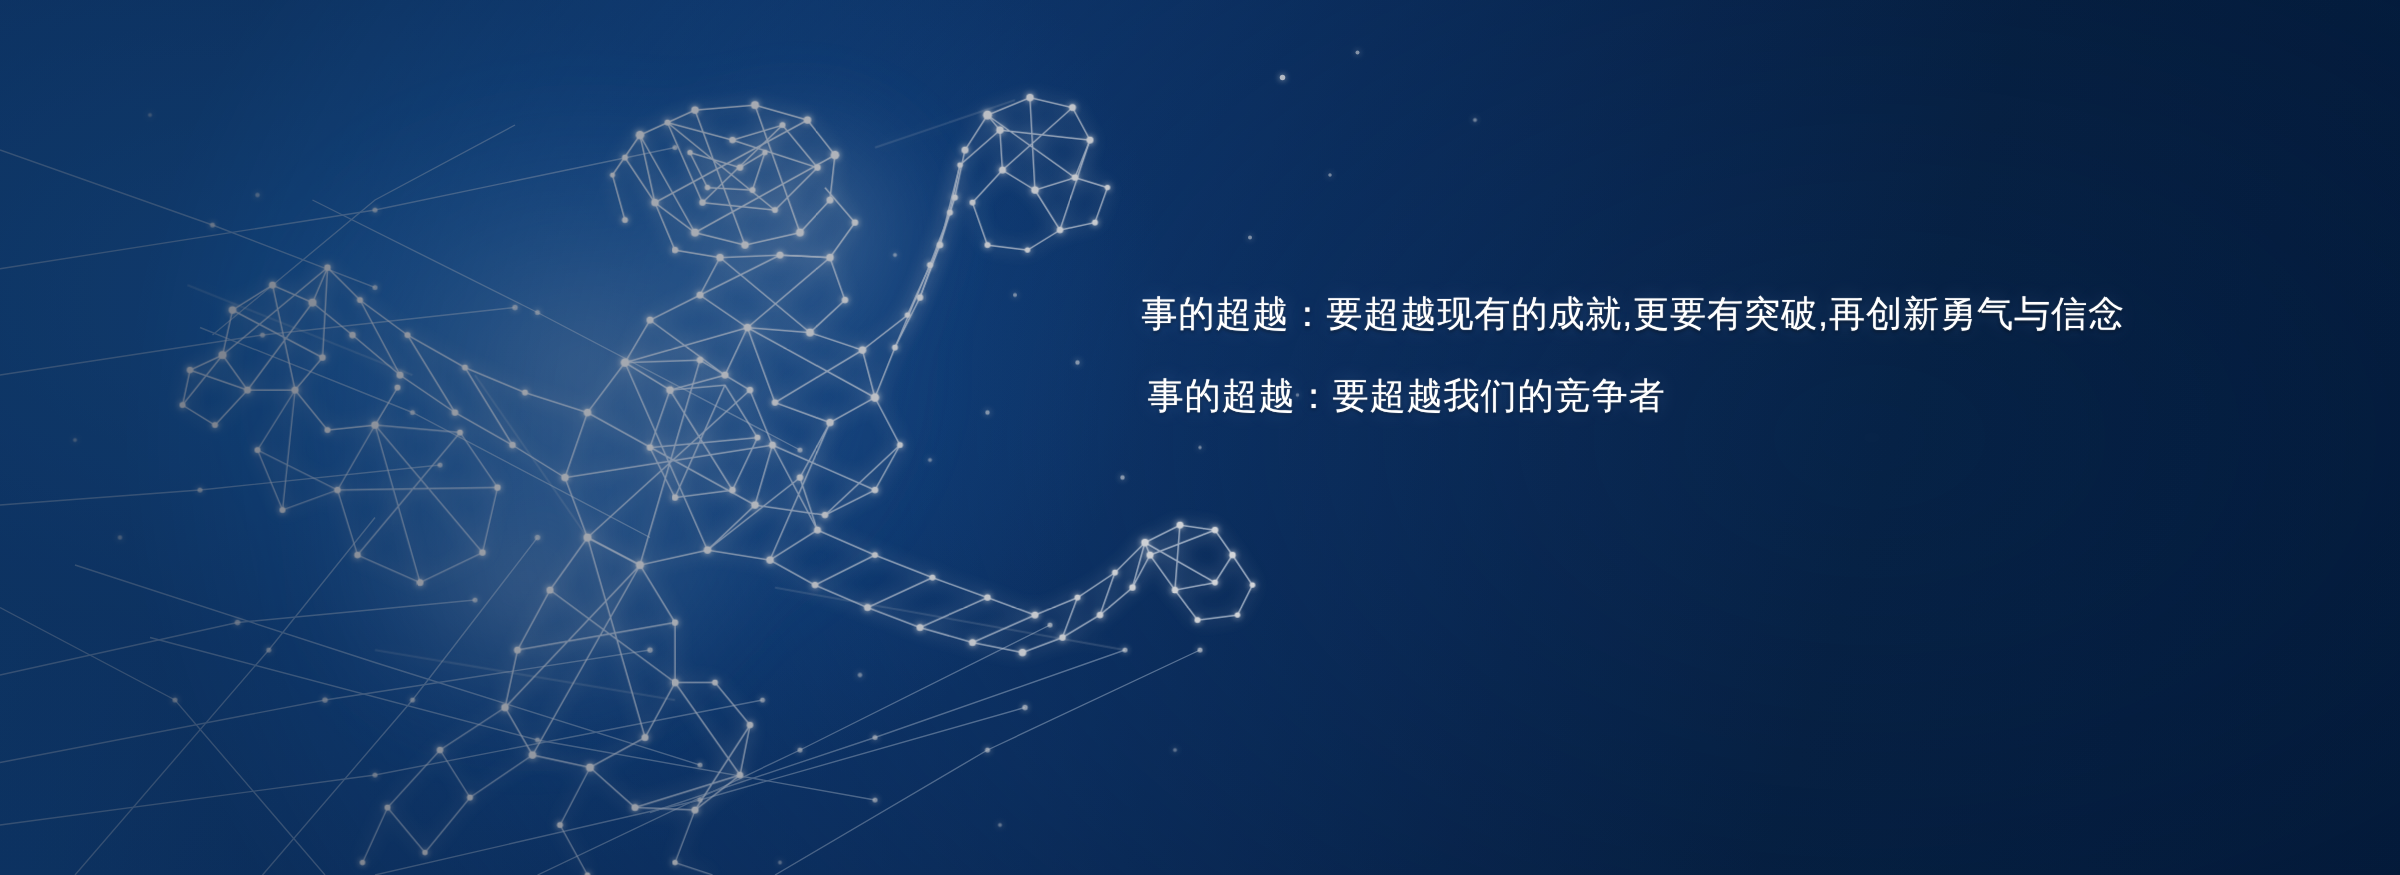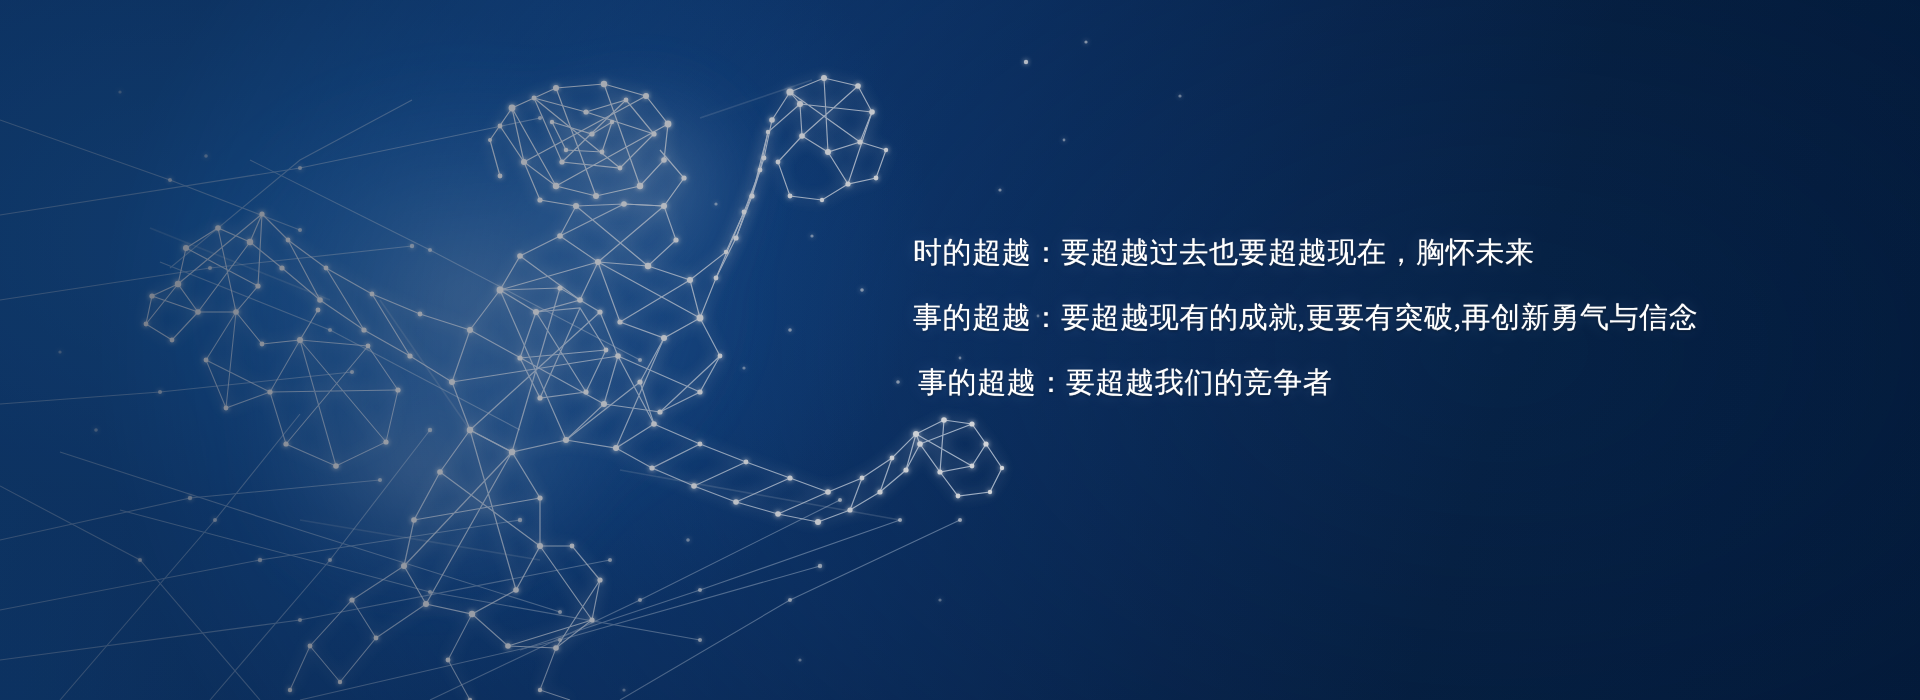--- a/index.html
+++ b/index.html
@@ -462,18 +462,17 @@
       <circle cx="96" cy="430" r="1.8" opacity="0.5"></circle>
       <circle cx="60" cy="352" r="1.6" opacity="0.45"></circle>
       <circle cx="940" cy="600" r="1.6" opacity="0.4"></circle>
       <circle cx="1112" cy="252" r="1.4" opacity="0.35"></circle>
     </g>
   </svg>
 
   <div class="vignette"></div>
 
   <div class="caption-block">
-    <div class="caption-line l1">时的超越：要超越过去也要超越现在，胸怀未来</div>
     <div class="caption-line l2">事的超越：要超越现有的成就,更要有突破,再创新勇气与信念</div>
     <div class="caption-line l3">事的超越：要超越我们的竞争者</div>
   </div>
 
 </div>
 
 </body></html>

